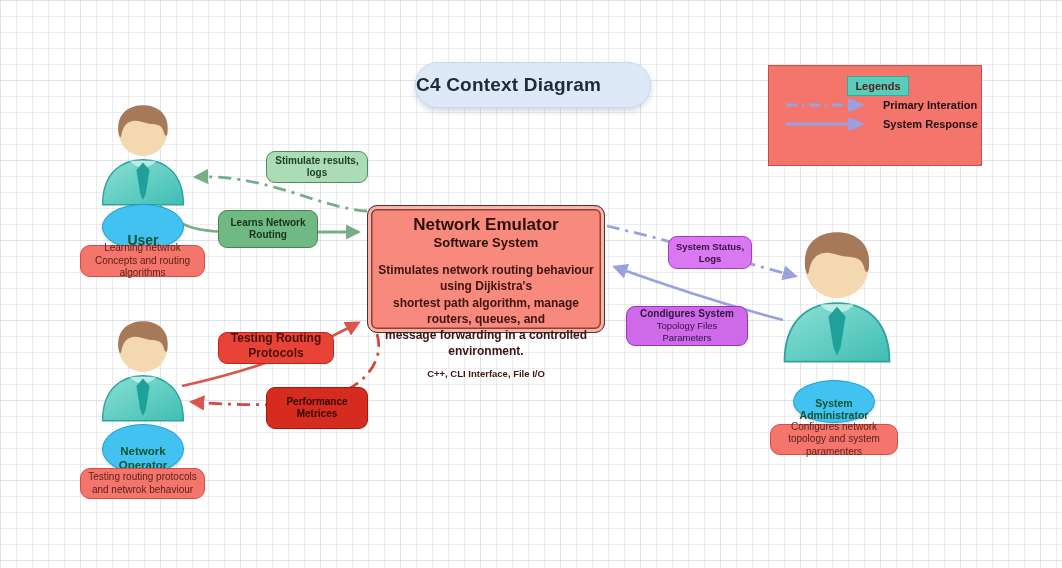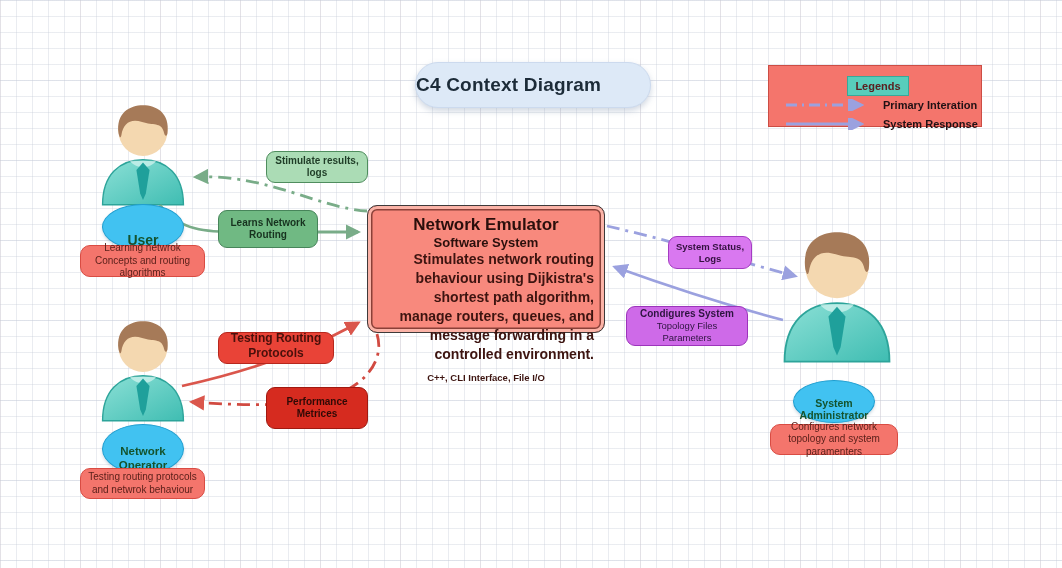--- a/index.html
+++ b/index.html
@@ -21,21 +21,21 @@
 
   .title-pill{
     left:415px;top:62px;width:236px;height:46px;border-radius:24px;
     background:#dde9f7;border:1px solid #ccdaee;
     box-shadow:0 3px 6px rgba(120,140,170,0.35);
     display:flex;align-items:center;justify-content:flex-start;
     font-size:19px;font-weight:bold;color:#1c2b38;letter-spacing:.2px;
   }
 
   .legend-box{
-    left:768px;top:65px;width:214px;height:62px;
+    left:768px;top:65px;width:214px;height:101px;
     background:#f4756c;border:1px solid #cc4d44;
   }
   .legend-tag{
     position:absolute;left:78px;top:10px;width:60px;height:18px;
     background:#58cdbb;border:1px solid #38a898;
     display:flex;align-items:center;justify-content:center;
     font-size:11px;font-weight:bold;color:#5a2020;
   }
   .legend-row{position:absolute;left:14px;height:16px;display:flex;align-items:center;}
   .legend-row.r1{top:31px;}
@@ -46,21 +46,21 @@
   .system-box{
     left:367px;top:205px;width:238px;height:128px;border-radius:10px;
     background:#f8897d;
     border:1.5px solid #3f3a3a;
     box-shadow:inset 0 0 0 3px #fbb3a7, inset 0 0 0 4.5px #8a4038;
     display:flex;flex-direction:column;align-items:center;
     text-align:center;color:#2a0f0c;padding:9px 10px 6px 10px;
   }
   .system-name{font-size:17px;font-weight:bold;line-height:1.15;}
   .system-subtitle{font-size:13px;font-weight:bold;line-height:1.2;}
-  .system-desc{margin-top:0;font-size:14px;font-weight:bold;line-height:1.35;color:#3d1410;text-align:right;}
+  .system-desc{margin-top:12px;font-size:12px;font-weight:bold;line-height:1.35;color:#3d1410;}
   .system-tech{margin-top:9px;font-size:9.5px;font-weight:bold;color:#3d1410;}
 
   .conn-label{
     border-radius:9px;display:flex;flex-direction:column;align-items:center;justify-content:center;
     text-align:center;font-weight:bold;line-height:1.25;padding:2px 4px;
   }
   .green-light{left:266px;top:151px;width:102px;height:32px;background:#abdcb5;border:1.5px solid #4f8d5e;color:#1f3d27;font-size:10px;}
   .green-mid{left:218px;top:210px;width:100px;height:38px;background:#70b983;border:1.5px solid #47855a;color:#17321f;font-size:10px;}
   .red-bright{left:218px;top:332px;width:116px;height:32px;background:#e94337;border:1.5px solid #b7271d;color:#4a100b;font-size:12px;justify-content:flex-end;}
   .red-dark{left:266px;top:387px;width:102px;height:42px;background:#d62b1f;border:1.5px solid #a01910;color:#2f0a06;font-size:10px;}

